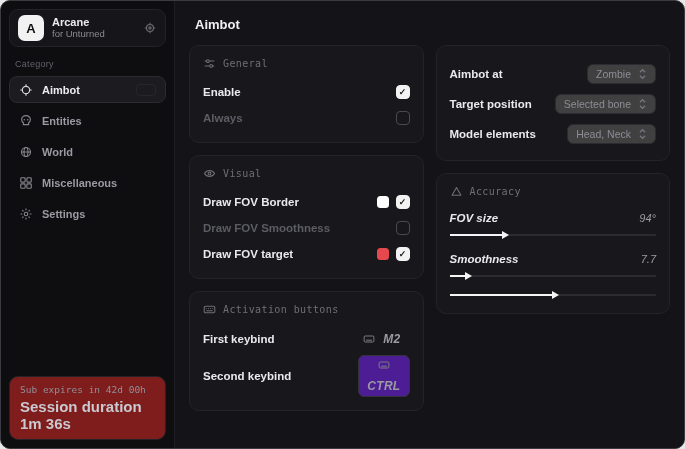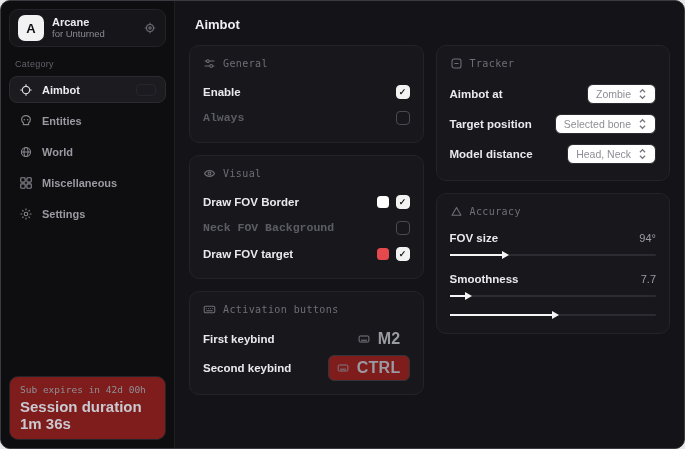--- a/index.html
+++ b/index.html
@@ -82,48 +82,48 @@
   .card-header .icon { display:flex; color:#6e6e76; }
   .card-title {
     font-family:"DejaVu Sans Mono", monospace;
     font-size:10px; letter-spacing:.4px;
   }
   .row {
     display:flex; align-items:center; justify-content:space-between;
     min-height:23px; margin-top:3px;
   }
   .row-label { color:#e9e9ee; font-size:11.5px; font-weight:600; }
-  .row-label.muted { color:#5c5c64;font-family:Liberation Mono, monospace; }
+  .row-label.muted { color:#5c5c64; }
   .row-right { display:flex; align-items:center; gap:7px; }
 
   .checkbox {
     width:14px; height:14px; border-radius:4px;
     border:1.5px solid #4a4a52; cursor:pointer;
     display:flex; align-items:center; justify-content:center;
     font-size:9px; font-weight:bold; color:transparent;
   }
   .checkbox.checked { background:#f2f2f2; border-color:#f2f2f2; color:#131316; }
   .swatch { width:12px; height:12px; border-radius:3.5px; cursor:pointer; }
 
   .keybind {
     display:flex; align-items:center; gap:8px;
-    color:#9a9aa2; font-size:16px; font-weight:bold; letter-spacing:.3px;
-    padding:3px 8px; border-radius:6px; border:1px solid transparent; cursor:pointer;
-  }
-  .keybind.bordered { border-color:#33333a; background:#7f1d1d; }
+    color:#9a9aa2; font-size:12px; font-weight:bold; letter-spacing:.3px;
+    padding:3px 8px; border-radius:6px; border:1px solid transparent; cursor:pointer;font-style:italic;
+  }
+  .keybind.bordered { border-color:#33333a; background:#4c1d95;flex-direction:column; }
   .keybind .icon { display:flex; color:#7d7d85; }
 
   .dropdown {
     display:flex; align-items:center; gap:7px;
-    background:#ffffff; border:1px solid #2b2b31; border-radius:6px;
+    background:#404040; border:1px solid #2b2b31; border-radius:6px;
     padding:3px 8px; color:#8d8d95; font-size:10.5px; cursor:pointer;
   }
   .dropdown .icon { display:flex; color:#76767e; }
 
-  .slider-group { margin-top:6px; margin-bottom:9px; }
+  .slider-group { margin-top:6px; margin-bottom:9px;font-style:italic; }
   .slider-row {
     display:flex; align-items:center; justify-content:space-between; min-height:19px;
   }
   .slider-value { color:#9b9ba3; font-size:11px; }
   .slider { position:relative; height:10px; margin-top:3px; cursor:pointer; }
   .slider-track {
     position:absolute; left:0; right:0; top:4px; height:2px;
     background:#2b2b31; border-radius:1px;
   }
   .slider-fill { position:absolute; left:0; top:4px; height:2px; background:#f5f5f5; }
@@ -260,21 +260,21 @@
             <span class="card-title">Visual</span>
           </div>
           <div class="row">
             <span class="row-label">Draw FOV Border</span>
             <span class="row-right">
               <span class="swatch" style="background: rgb(255, 255, 255);"></span>
               <span class="checkbox checked">✓</span>
             </span>
           </div>
           <div class="row">
-            <span class="row-label muted">Neck FOV Background</span>
+            <span class="row-label muted">Draw FOV Smoothness</span>
             <span class="row-right">
               <span class="checkbox"></span>
             </span>
           </div>
           <div class="row">
             <span class="row-label">Draw FOV target</span>
             <span class="row-right">
               <span class="swatch" style="background: rgb(229, 72, 77);"></span>
               <span class="checkbox checked">✓</span>
             </span>
@@ -314,29 +314,20 @@
               </span>
               <span>CTRL</span>
             </span>
           </div>
         </div>
       </div>
 
       <div class="col">
 
         <div class="card">
-          <div class="card-header">
-            <span class="icon">
-              <svg width="13" height="13" viewBox="0 0 16 16" fill="none" stroke="currentColor" stroke-width="1.3">
-                <rect x="2.5" y="2.5" width="11" height="11" rx="2.5"></rect>
-                <path d="M5.5 8h5"></path>
-              </svg>
-            </span>
-            <span class="card-title">Tracker</span>
-          </div>
           <div class="row" style="min-height:27px">
             <span class="row-label">Aimbot at</span>
             <span class="dropdown">
               <span>Zombie</span>
               <span class="icon">
                 <svg width="9" height="12" viewBox="0 0 10 14" fill="none" stroke="currentColor" stroke-width="1.4">
                   <path d="M2 5l3-3 3 3M2 9l3 3 3-3"></path>
                 </svg>
               </span>
             </span>
@@ -346,21 +337,21 @@
             <span class="dropdown">
               <span>Selected bone</span>
               <span class="icon">
                 <svg width="9" height="12" viewBox="0 0 10 14" fill="none" stroke="currentColor" stroke-width="1.4">
                   <path d="M2 5l3-3 3 3M2 9l3 3 3-3"></path>
                 </svg>
               </span>
             </span>
           </div>
           <div class="row" style="min-height:27px">
-            <span class="row-label">Model distance</span>
+            <span class="row-label">Model elements</span>
             <span class="dropdown">
               <span>Head, Neck</span>
               <span class="icon">
                 <svg width="9" height="12" viewBox="0 0 10 14" fill="none" stroke="currentColor" stroke-width="1.4">
                   <path d="M2 5l3-3 3 3M2 9l3 3 3-3"></path>
                 </svg>
               </span>
             </span>
           </div>
         </div>

